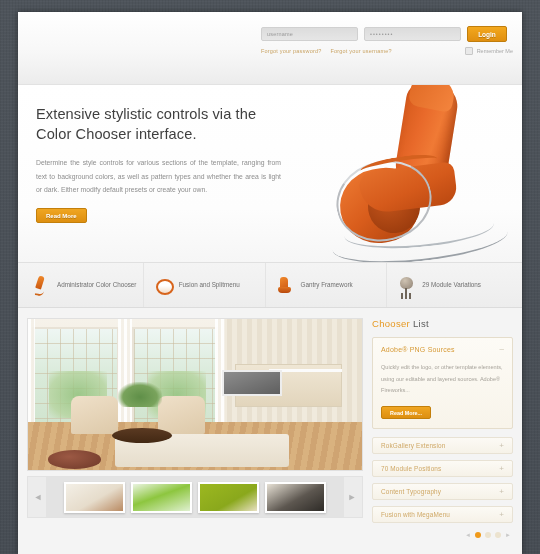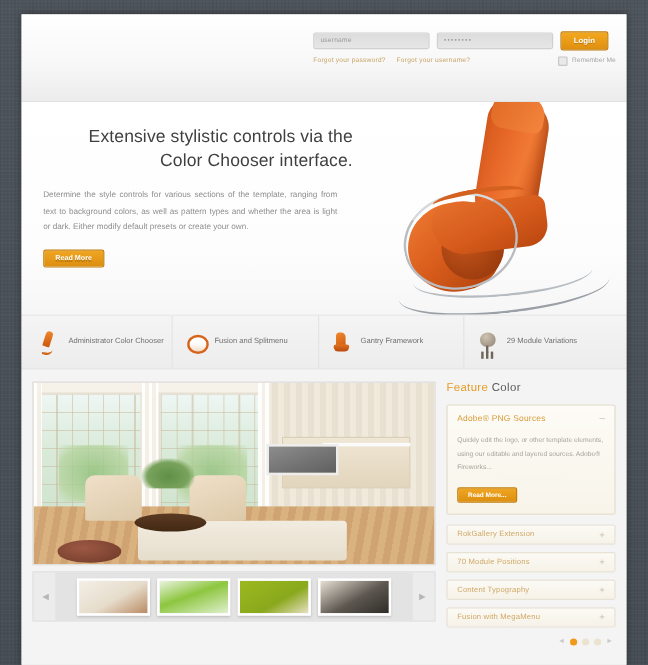--- a/index.html
+++ b/index.html
@@ -115,21 +115,20 @@
     background: linear-gradient(180deg,#ffffff 0%, #fdfdfd 70%, #f6f6f6 100%);
     overflow: hidden;
   }
   .hero-copy { position: absolute; left: 18px; top: 20px; width: 258px; }
   .hero-title {
     font-size: 14.6px;
     color: #3f3f3f;
     line-height: 1.35;
     font-weight: normal;
     letter-spacing: .1px;
-    text-align: right;
   }
   .hero-body {
     margin-top: 12px;
     font-size: 6.8px;
     color: #8e8e8e;
     line-height: 1.95;
     text-align: justify;
     width: 245px;
   }
   .btn-orange {
@@ -541,22 +540,22 @@
           <div class="thumb t2"></div>
           <div class="thumb t3"></div>
           <div class="thumb t4"></div>
         </div>
         <div class="gal-arrow">►</div>
       </div>
     </div>
 
     <div class="rail-col">
       <div class="feat-head">
-        <span class="a">Feature</span>
-        <span class="b">Color</span>
+        <span class="a">Chooser</span>
+        <span class="b">List</span>
       </div>
 
       <div class="acc-open">
         <div class="acc-open-top">
           <div class="acc-open-title">Adobe® PNG Sources</div>
           <div class="acc-sign">–</div>
         </div>
         <div class="acc-body">Quickly edit the logo, or other template elements, using our editable and layered sources. Adobe® Fireworks...</div>
         <div class="btn-small">Read More...</div>
       </div>

